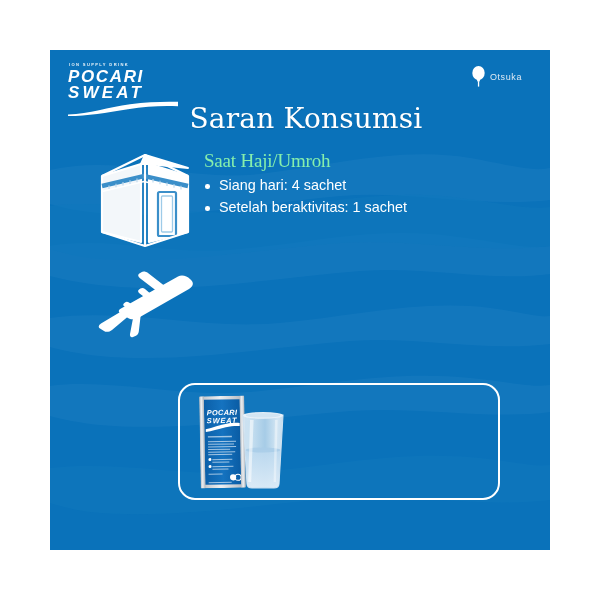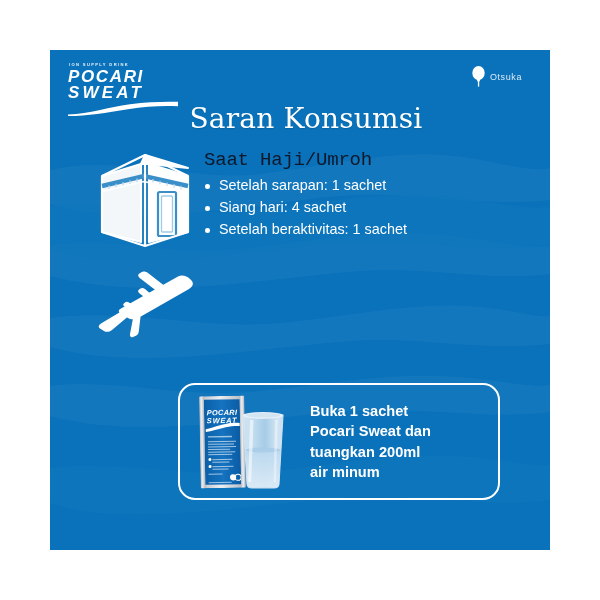--- a/index.html
+++ b/index.html
@@ -50,22 +50,22 @@
 
   
   .section{position:absolute;display:flex;align-items:flex-start;}
   .sec-haji{left:46px;top:100px;}
   .sec-travel{left:40px;top:215px;}
 
   .sec-icon{flex:0 0 auto;display:flex;align-items:flex-start;justify-content:center;}
   .sec-body{padding-left:10px;}
 
   .sec-head{
-    color:#0f172a;font-size:19px;font-weight:400;line-height:1.12;
-    font-family:Liberation Mono, monospace;letter-spacing:-.2px;
+    color:#86efac;font-size:19px;font-weight:400;line-height:1.12;
+    font-family:Liberation Serif, serif;letter-spacing:-.2px;
     margin-bottom:4px;white-space:nowrap;
   }
   .sec-list{list-style:none;margin:0;padding:0;}
   .sec-list li{
     color:#ffffff;font-size:14.4px;line-height:1.52;
     font-family:"Liberation Sans", sans-serif;
     position:relative;padding-left:15px;white-space:nowrap;
   }
   .sec-list li::before{
     content:"";position:absolute;left:1px;top:9px;
@@ -159,21 +159,20 @@
 
           <rect x="62" y="42" width="18" height="44" rx="1.5" fill="none" stroke="#3b8fc9" stroke-width="2.2"></rect>
           <rect x="65.5" y="46" width="11" height="36" rx="1" fill="none" stroke="#9ecbe8" stroke-width="1.3"></rect>
 
           <path d="M6,82 L49,96 L92,82" fill="none" stroke="#ffffff" stroke-width="2.2" stroke-linejoin="round"></path>
         </svg>
       </div>
       <div class="sec-body">
         <div class="sec-head">Saat Haji/Umroh</div>
         <ul class="sec-list">
-          <li>Setelah sarapan: 1 sachet</li>
           <li>Siang hari: 4 sachet</li>
           <li>Setelah beraktivitas: 1 sachet</li>
         </ul>
       </div>
     </div>
 
     <div class="section sec-travel">
       <div class="sec-icon">
         <svg width="112" height="78" viewBox="0 0 112 78" aria-hidden="true">
           <g fill="#ffffff">
@@ -258,22 +257,16 @@
           <ellipse cx="25" cy="40" rx="17.4" ry="2.6" fill="#a9cde8" opacity="0.85"></ellipse>
 
           <ellipse cx="25" cy="5.4" rx="20" ry="3.4" fill="#eaf3fa" opacity="0.96"></ellipse>
           <ellipse cx="25" cy="5.4" rx="17.2" ry="2.2" fill="#cfe3f2" opacity="0.9"></ellipse>
 
           <path d="M12,10 L15.6,10 L13.2,72 L10.2,72 Z" fill="#ffffff" opacity="0.55"></path>
           <path d="M37,10 L39.6,10 L38,72 L35.6,72 Z" fill="#ffffff" opacity="0.4"></path>
         </svg>
       </div>
 
-      <div class="box-text">
-        <div>Buka 1 sachet</div>
-        <div>Pocari Sweat dan</div>
-        <div>tuangkan 200ml</div>
-        <div>air minum</div>
-      </div>
     </div>
 
   </div>
 </div>
 
 </body></html>

